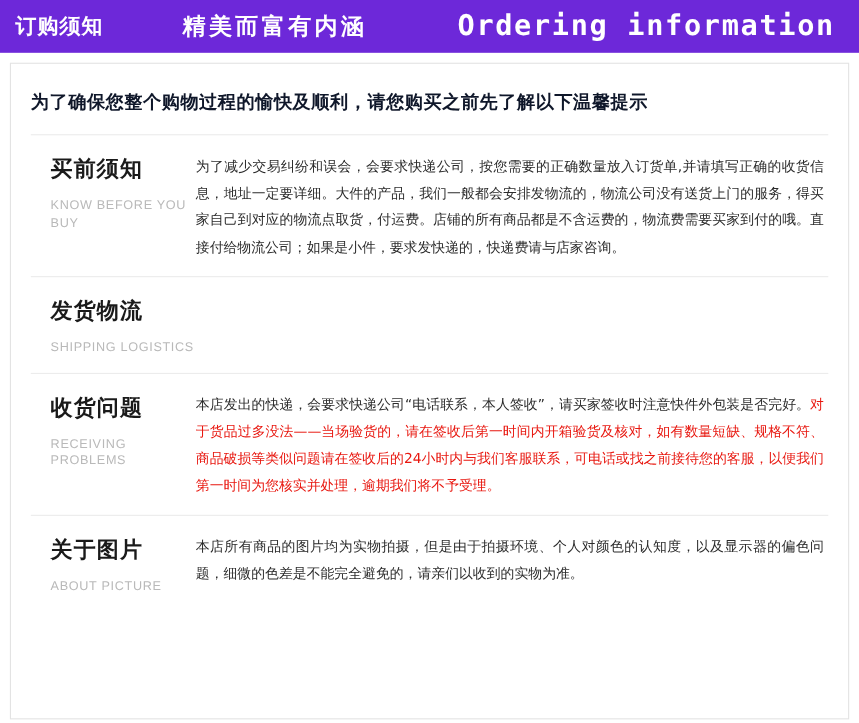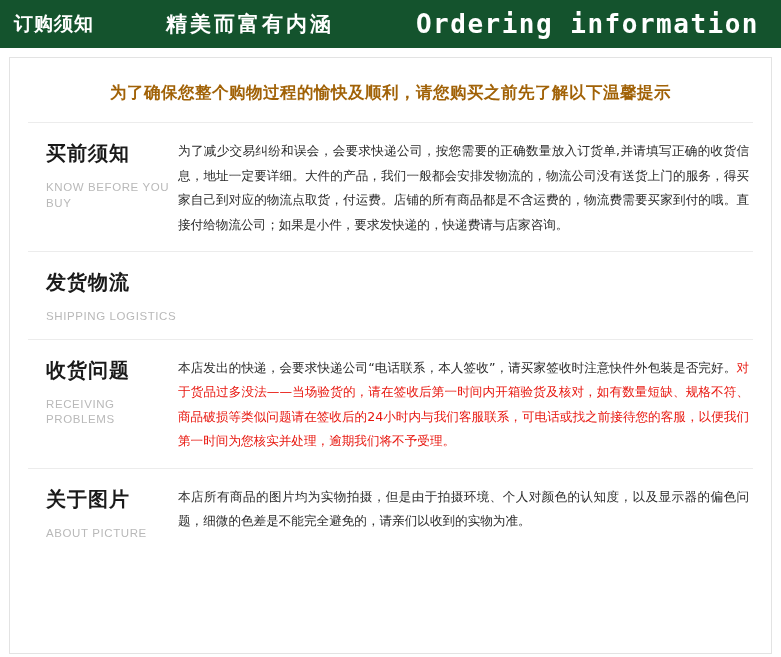--- a/index.html
+++ b/index.html
@@ -17,21 +17,21 @@
     height: 657px;
     background: #ffffff;
     overflow: hidden;
   }
 
   
   .header {
     position: relative;
     width: 781px;
     height: 48px;
-    background: #14532d;
+    background: #6d28d9;
     display: flex;
     align-items: center;
     padding: 0 14px;
   }
   .header-left {
     color: #ffffff;
     font-size: 19px;
     font-weight: bold;
     letter-spacing: 1px;
     font-family: "DejaVu Sans", "Liberation Sans", sans-serif;
@@ -62,24 +62,23 @@
   .panel {
     position: relative;
     margin: 9px 9px 0 9px;
     width: 763px;
     height: 597px;
     border: 1px solid #e3e3e3;
     background: #ffffff;
     padding: 0 18px;
   }
   .panel-title {
-    text-align: center;
     font-size: 16.5px;
     font-weight: bold;
-    color: #a16207;
+    color: #0f172a;
     font-family: Liberation Sans, sans-serif;
     padding: 24px 0 18px 0;
     letter-spacing: 0.5px;
   }
 
   
   .section {
     display: flex;
     align-items: flex-start;
     border-top: 1px solid #ececec;

